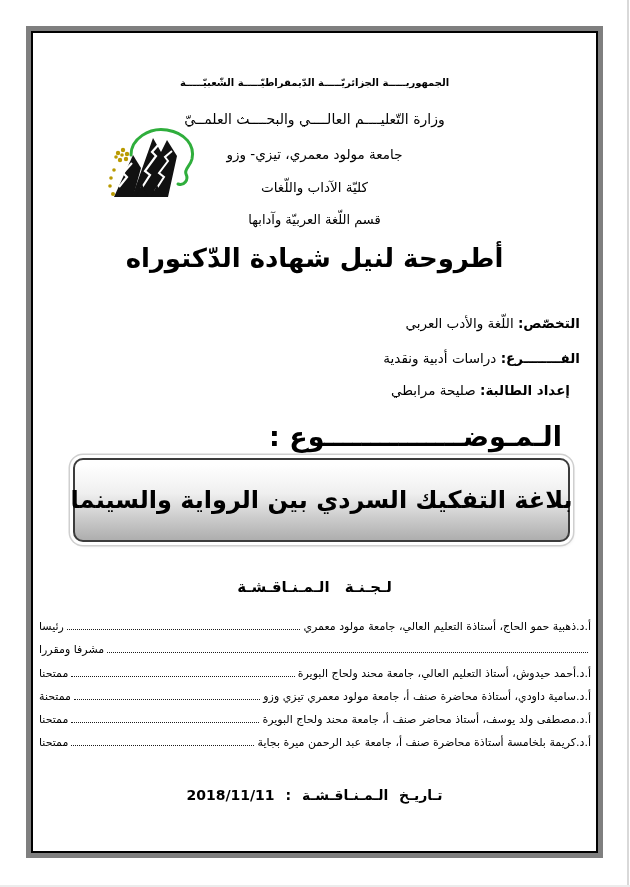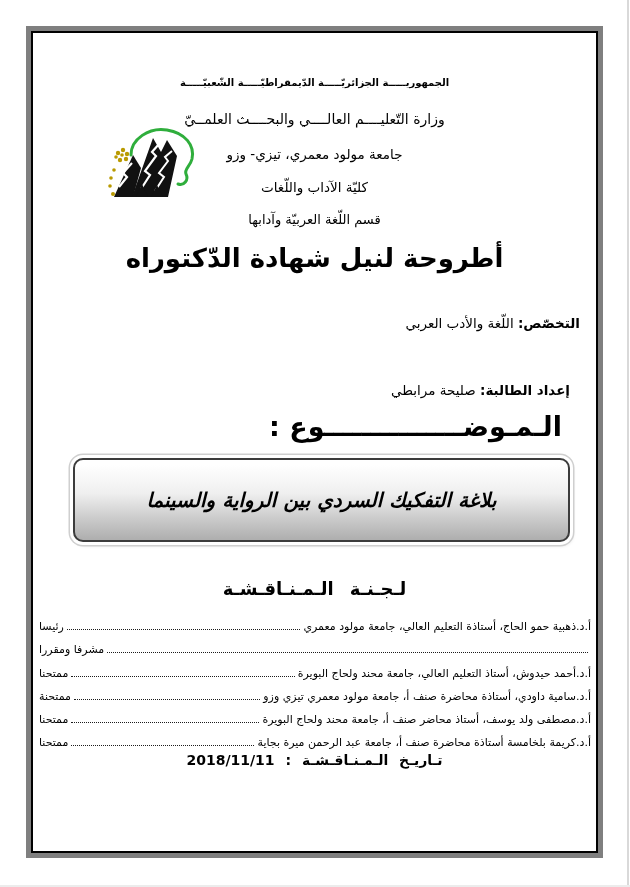--- a/index.html
+++ b/index.html
@@ -22,37 +22,37 @@
   .line4{top:146px;font-size:13.5px;}
   .line5{top:179px;font-size:13px;}
   .thesis{top:210px;font-size:26px;font-weight:bold;}
   .logo{position:absolute;left:72px;top:92px;width:104px;height:80px;}
   .detail{direction:rtl;text-align:right;padding-right:16px;font-size:13.5px;}
   .detail .lbl{font-weight:bold;}
   .spec{top:282px;margin-left:44px;}
   .branch{top:317px;}
   .prepared{top:349px;padding-right:26px;}
   .prepared .lbl{font-weight:bold;}
-  .subject-label{top:378px;direction:rtl;text-align:right;padding-right:34px;
+  .subject-label{top:388px;direction:rtl;text-align:right;padding-right:34px;
     font-size:27px;font-weight:bold;letter-spacing:1px;}
   .subject-box{
     position:absolute;left:40px;top:425px;width:497px;height:84px;
     box-sizing:border-box;border:2px solid #3c3c3c;border-radius:10px;
     background:linear-gradient(180deg,#ffffff 6%,#efefef 42%,#cccccc 72%,#aeaeae 100%);
     box-shadow:0 0 0 3px #ffffff,0 0 0 4.5px #cfcfcf,2px 3px 4px rgba(0,0,0,0.18);
     display:flex;align-items:center;justify-content:center;
   }
-  .subject-box span{direction:rtl;font-size:20px;font-weight:bold;white-space:nowrap;font-style:italic;}
-  .committee-heading{top:545px;font-size:18px;font-weight:bold;word-spacing:10px;letter-spacing:1px;}
+  .subject-box span{direction:rtl;font-size:24px;font-weight:bold;white-space:nowrap;}
+  .committee-heading{top:545px;font-size:15px;font-weight:bold;word-spacing:10px;letter-spacing:1px;}
   .rows{position:absolute;left:6px;right:5px;top:577px;direction:rtl;}
   .row{display:flex;align-items:flex-end;direction:rtl;height:23.2px;font-size:11px;}
   .row .rtext{white-space:nowrap;}
   .row .leader{flex:1 1 0;min-width:10px;border-bottom:1.8px dotted #1c1c1c;margin:0 3px 3px 3px;}
   .row .role{white-space:nowrap;}
-  .date-line{top:719px;font-size:14px;font-weight:bold;word-spacing:6px;}
+  .date-line{top:754px;font-size:14px;font-weight:bold;word-spacing:6px;}
   .date-line .num{font-weight:bold;}
 </style>
 </head>
 <body>
 
 <div class="edge-right"></div>
 <div class="edge-bottom"></div>
 
 <div class="frame">
 
@@ -86,20 +86,24 @@
     </g>
   </svg>
 
   <div class="abs center thesis">أطروحة لنيل شهادة الدّكتوراه</div>
 
   <div class="abs detail spec">
     <span class="lbl">التخصّص:</span>
     <span>اللّغة والأدب العربي</span>
   </div>
 
+  <div class="abs detail branch">
+    <span class="lbl">الفــــــــرع:</span>
+    <span>دراسات أدبية ونقدية</span>
+  </div>
 
   <div class="abs detail prepared">
     <span class="lbl">إعداد الطالبة:</span>
     <span>صليحة مرابطي</span>
   </div>
 
   <div class="abs subject-label">الـمـوضـــــــــــــــوع :</div>
 
   <div class="subject-box">
     <span>بلاغة التفكيك السردي بين الرواية والسينما</span>

